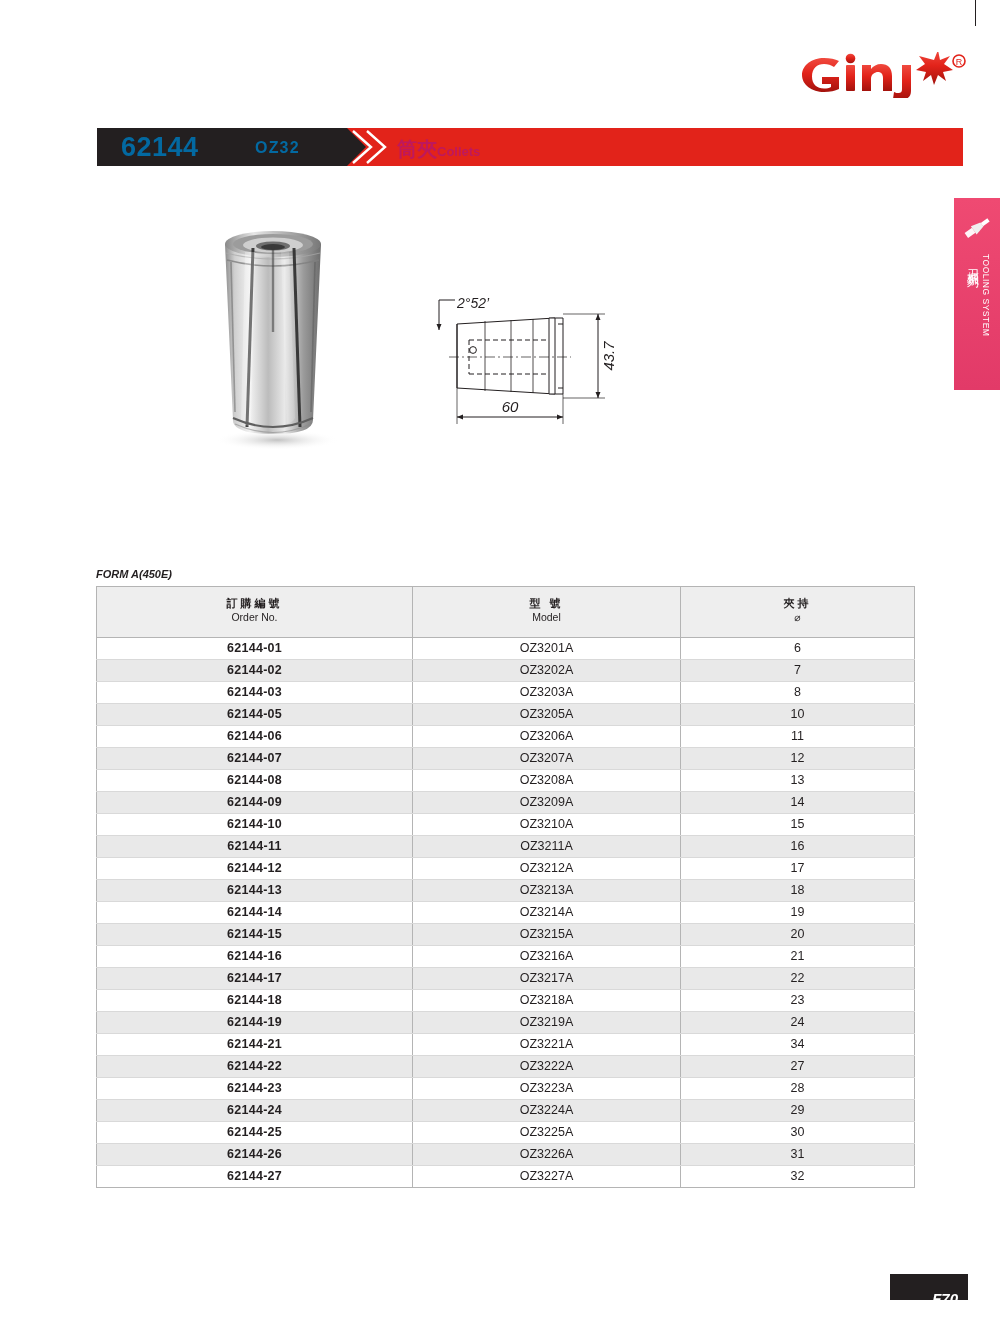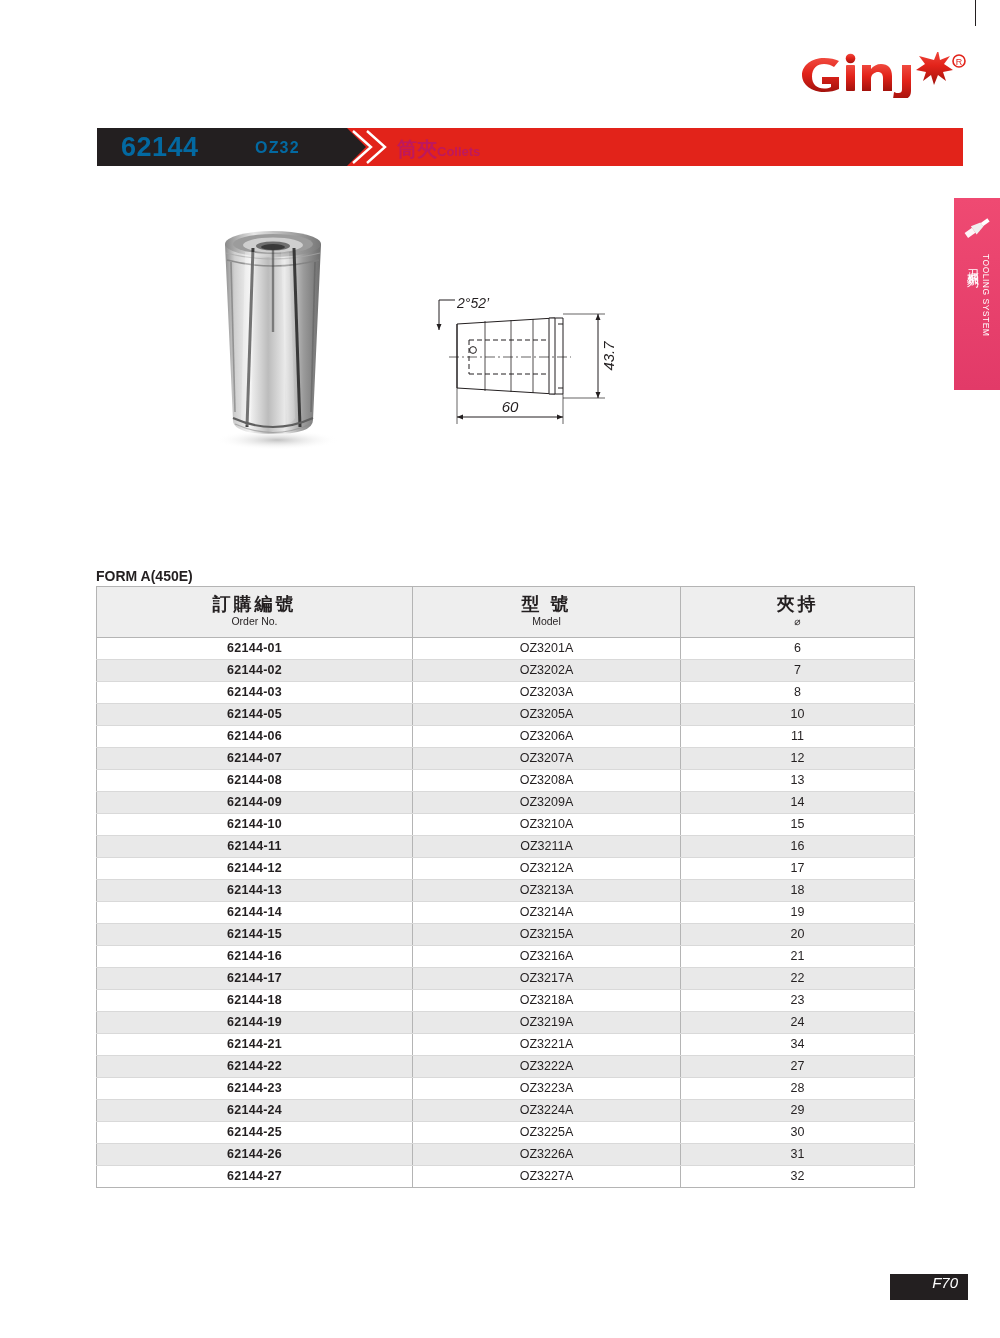--- a/index.html
+++ b/index.html
@@ -145,23 +145,24 @@
     width: 240px;
     height: 160px;
     font-style: italic;
   }
 
   
   .form-label {
     position: absolute;
     left: 96px;
     top: 568px;
-    font-size: 14px;
+    font-size: 11px;
     font-weight: bold;
     color: #231f20;
+    font-style: italic;
   }
 
   
   .spec-table {
     position: absolute;
     left: 96px;
     top: 586px;
     width: 818px;
     border-collapse: collapse;
     table-layout: fixed;
@@ -173,21 +174,21 @@
   .spec-table thead th {
     background: #eeeeee;
     border: 1px solid #b4b4b4;
     height: 42px;
     padding: 3px 0 5px 0;
     text-align: center;
     font-weight: normal;
   }
   .th-cn {
     display: block;
-    font-size: 18px;
+    font-size: 11px;
     font-weight: bold;
     letter-spacing: 3px;
     line-height: 1.25;
   }
   .th-en {
     display: block;
     font-size: 10.5px;
     font-weight: normal;
     line-height: 1.3;
   }
@@ -216,24 +217,24 @@
     position: absolute;
     right: 32px;
     bottom: 38px;
     width: 78px;
     height: 26px;
     background: #231f20;
   }
   .page-tag .num {
     position: absolute;
     right: 10px;
-    top: 0;
+    top: 16px;
     color: #ffffff;
     font-size: 15px;
-    font-weight: normal;
+    font-weight: bold;
     font-style: italic;
   }
 </style>
 </head>
 <body>
 
 <div class="crop-mark crop-v"></div>
 
 <div class="logo">
   <svg width="182" height="46" viewBox="0 0 182 46" xmlns="http://www.w3.org/2000/svg">

